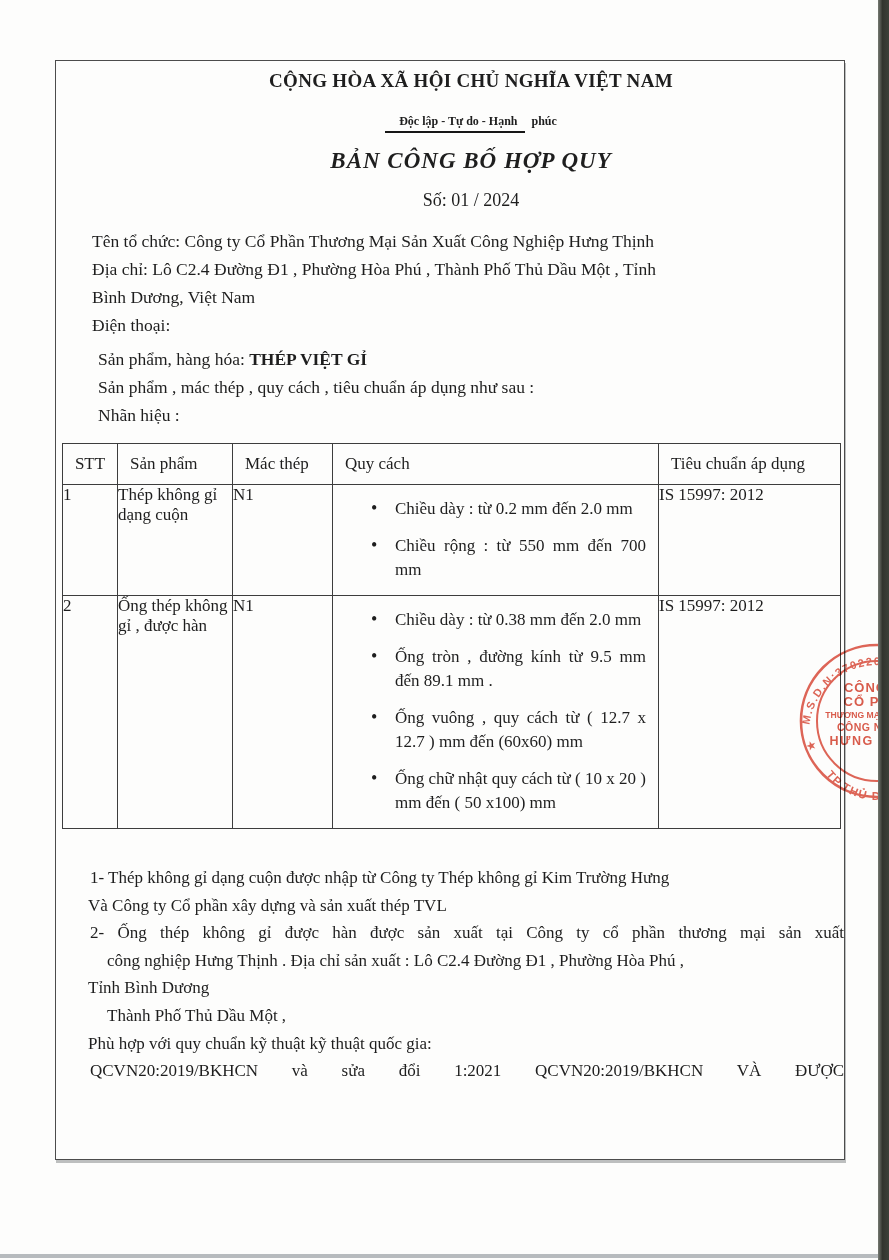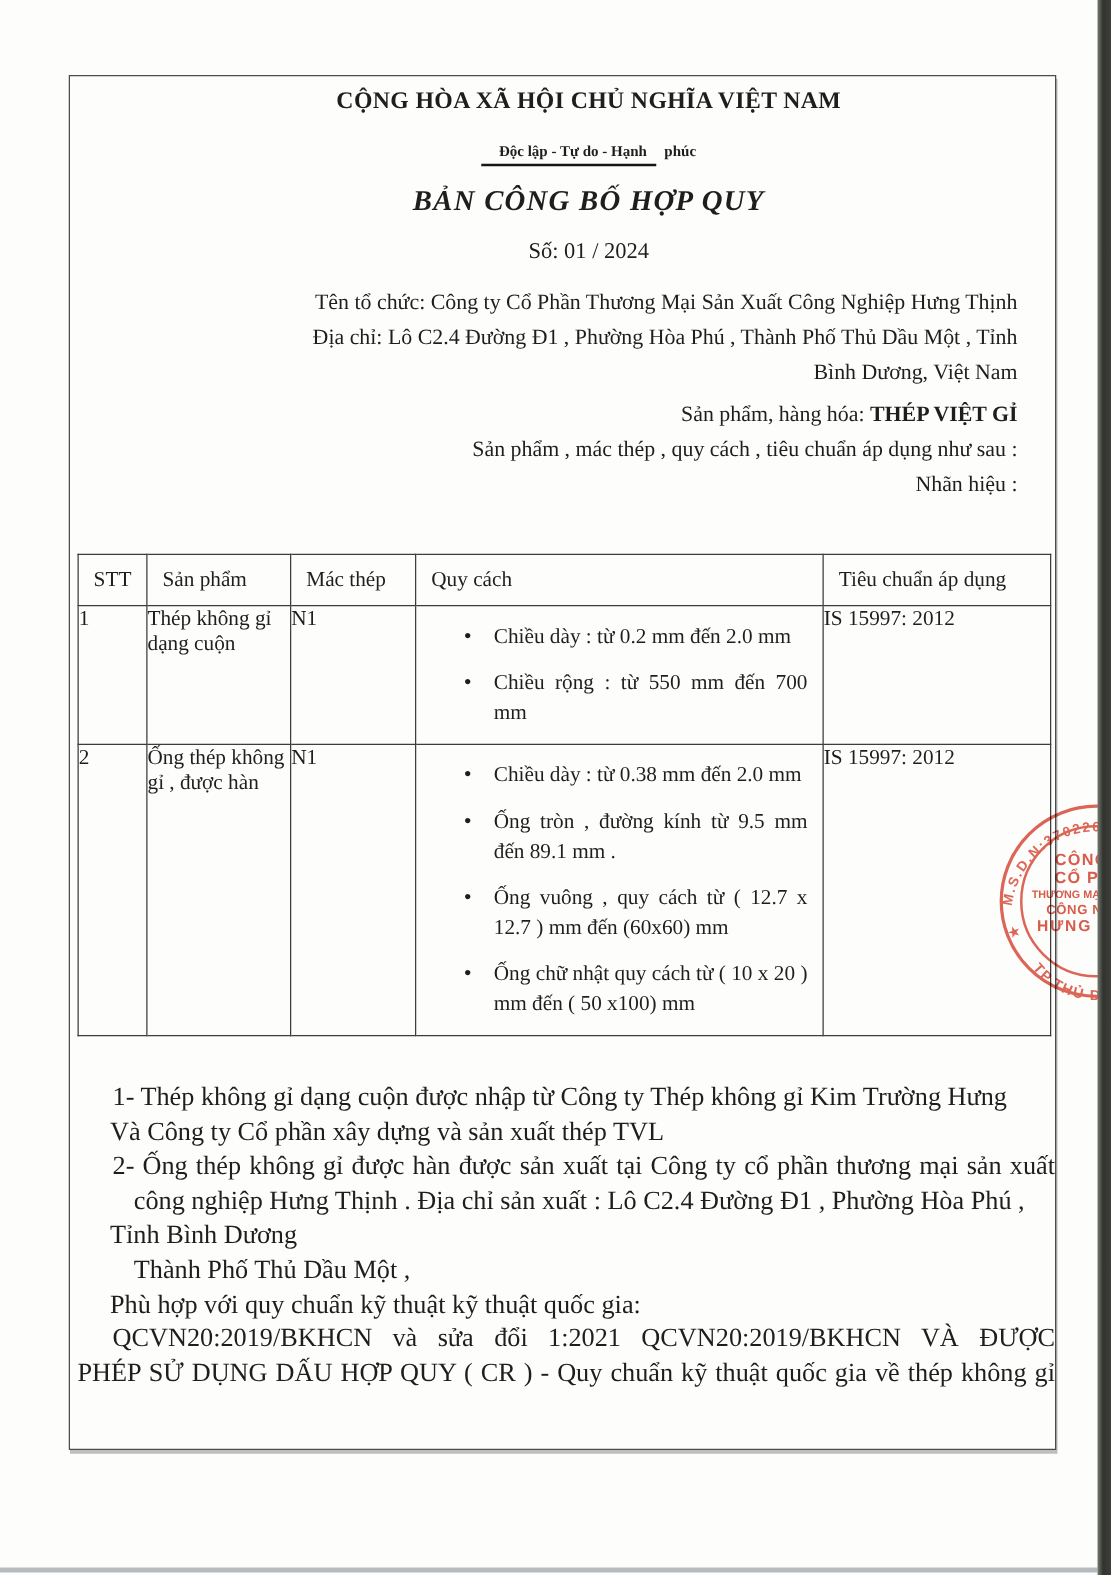--- a/index.html
+++ b/index.html
@@ -19,21 +19,21 @@
   .nat-line1{top:70px;font-size:19px;font-weight:bold;letter-spacing:.3px;}
   .motto{top:114px;font-size:12px;font-weight:bold;}
   .motto .ul{display:inline-block;border-bottom:2.2px solid #161616;padding:0 8px 2px 14px;}
   .motto .rest{margin-left:6px;}
   .doc-title{top:148px;font-size:23px;font-weight:bold;letter-spacing:1px;}
   .doc-number{top:190px;font-size:18px;}
   .info{
     position:absolute;left:92px;top:227px;width:722px;z-index:2;
     font-size:17.5px;line-height:28px;
   }
-  .info .ln{min-height:28px;text-align:right;}
+  .info .ln{min-height:28px;}
   .info .indent{margin-left:6px;}
   .info .mt{margin-top:6px;}
   .bold{font-weight:bold;}
   table.spec{
     position:absolute;left:62px;top:443px;width:778px;z-index:2;
     border-collapse:collapse;table-layout:fixed;
     font-size:17px;
   }
   table.spec th,table.spec td{
     border:1.6px solid #3d3d3d;vertical-align:top;
@@ -45,21 +45,21 @@
   td.sp{padding:13px 10px 0 12px;text-align:justify;}
   td.mac{text-align:center;padding-top:13px;}
   td.qc ul{margin:0;padding:12px 12px 0 36px;list-style:none;}
   td.qc li{position:relative;padding-left:26px;margin-bottom:13px;text-align:justify;line-height:24px;}
   td.qc li::before{content:"•";position:absolute;left:2px;top:-1px;font-size:18px;}
   td.tc{padding:12px 6px 0 11px;}
   .row1{height:100px;}
   .row2{height:232px;}
   .notes{
     position:absolute;left:62px;top:864px;width:782px;z-index:2;
-    font-size:21px;line-height:27.6px;
+    font-size:17px;line-height:27.6px;
   }
   .notes .ln{min-height:27.6px;}
   .n-i1{margin-left:28px;}
   .n-i2{margin-left:26px;}
   .n-i3{margin-left:45px;}
   .just{text-align:justify;text-align-last:justify;}
   .w-i1{width:754px;}
   .stamp{position:absolute;left:794px;top:638px;z-index:5;mix-blend-mode:multiply;opacity:.93;}
   .edgeband{
     position:absolute;right:0;top:0;width:11px;height:1260px;z-index:10;
@@ -82,20 +82,21 @@
 </div>
 
 <div class="centerband doc-title" style="position:absolute;font-style:italic;">BẢN CÔNG BỐ HỢP QUY</div>
 
 <div class="centerband doc-number" style="position:absolute;">Số: 01 / 2024</div>
 
 <div class="info">
   <div class="ln">Tên tổ chức: Công ty Cổ Phần Thương Mại Sản Xuất Công Nghiệp Hưng Thịnh</div>
   <div class="ln">Địa chỉ: Lô C2.4 Đường Đ1 , Phường Hòa Phú , Thành Phố Thủ Dầu Một , Tỉnh</div>
   <div class="ln">Bình Dương, Việt Nam</div>
+  <div class="ln">Điện thoại:</div>
   <div class="ln indent mt"><span>Sản phẩm, hàng hóa: </span><span class="bold">THÉP VIỆT GỈ</span></div>
   <div class="ln indent">Sản phẩm , mác thép , quy cách , tiêu chuẩn áp dụng như sau :</div>
   <div class="ln indent">Nhãn hiệu :</div>
 </div>
 
 <table class="spec">
   <colgroup>
     <col style="width:55px">
       <col style="width:115px">
       <col style="width:100px">
@@ -143,21 +144,20 @@
 
 <div class="notes">
   <div class="ln n-i1">1-  Thép không gỉ dạng cuộn được nhập từ Công ty Thép không gỉ Kim Trường Hưng</div>
   <div class="ln n-i2">Và Công ty Cổ phần xây dựng và sản xuất thép TVL</div>
   <div class="ln n-i1 just w-i1">2-  Ống thép không gỉ được hàn được sản xuất tại Công ty cổ phần thương mại sản xuất</div>
   <div class="ln n-i3">công nghiệp Hưng Thịnh . Địa chỉ sản xuất : Lô C2.4 Đường Đ1 , Phường Hòa Phú ,</div>
   <div class="ln n-i2">Tỉnh Bình Dương</div>
   <div class="ln n-i3">Thành Phố Thủ Dầu Một ,</div>
   <div class="ln n-i2">Phù hợp với quy chuẩn kỹ thuật kỹ thuật quốc gia:</div>
   <div class="ln n-i1 just w-i1">QCVN20:2019/BKHCN và sửa đổi 1:2021 QCVN20:2019/BKHCN VÀ ĐƯỢC</div>
-  <div class="ln just">PHÉP SỬ DỤNG DẤU HỢP QUY ( CR ) -  Quy chuẩn kỹ thuật quốc gia về thép không gỉ</div>
 </div>
 
 <svg class="stamp" width="166" height="166" viewBox="0 0 166 166">
   <defs>
     <path id="arcTop" d="M 15 95 A 68 68 0 1 1 151 95" fill="none"></path>
     <path id="arcBottom" d="M 19 98 A 64 64 0 0 0 147 98" fill="none"></path>
   </defs>
   <circle cx="83" cy="83" r="76" fill="none" stroke="#dd5a4b" stroke-width="2.6"></circle>
   <circle cx="83" cy="83" r="60" fill="none" stroke="#dd5a4b" stroke-width="2"></circle>
   <text font-family="Liberation Sans, sans-serif" font-size="11" font-weight="bold" fill="#dc5a4a" letter-spacing="1.5">

